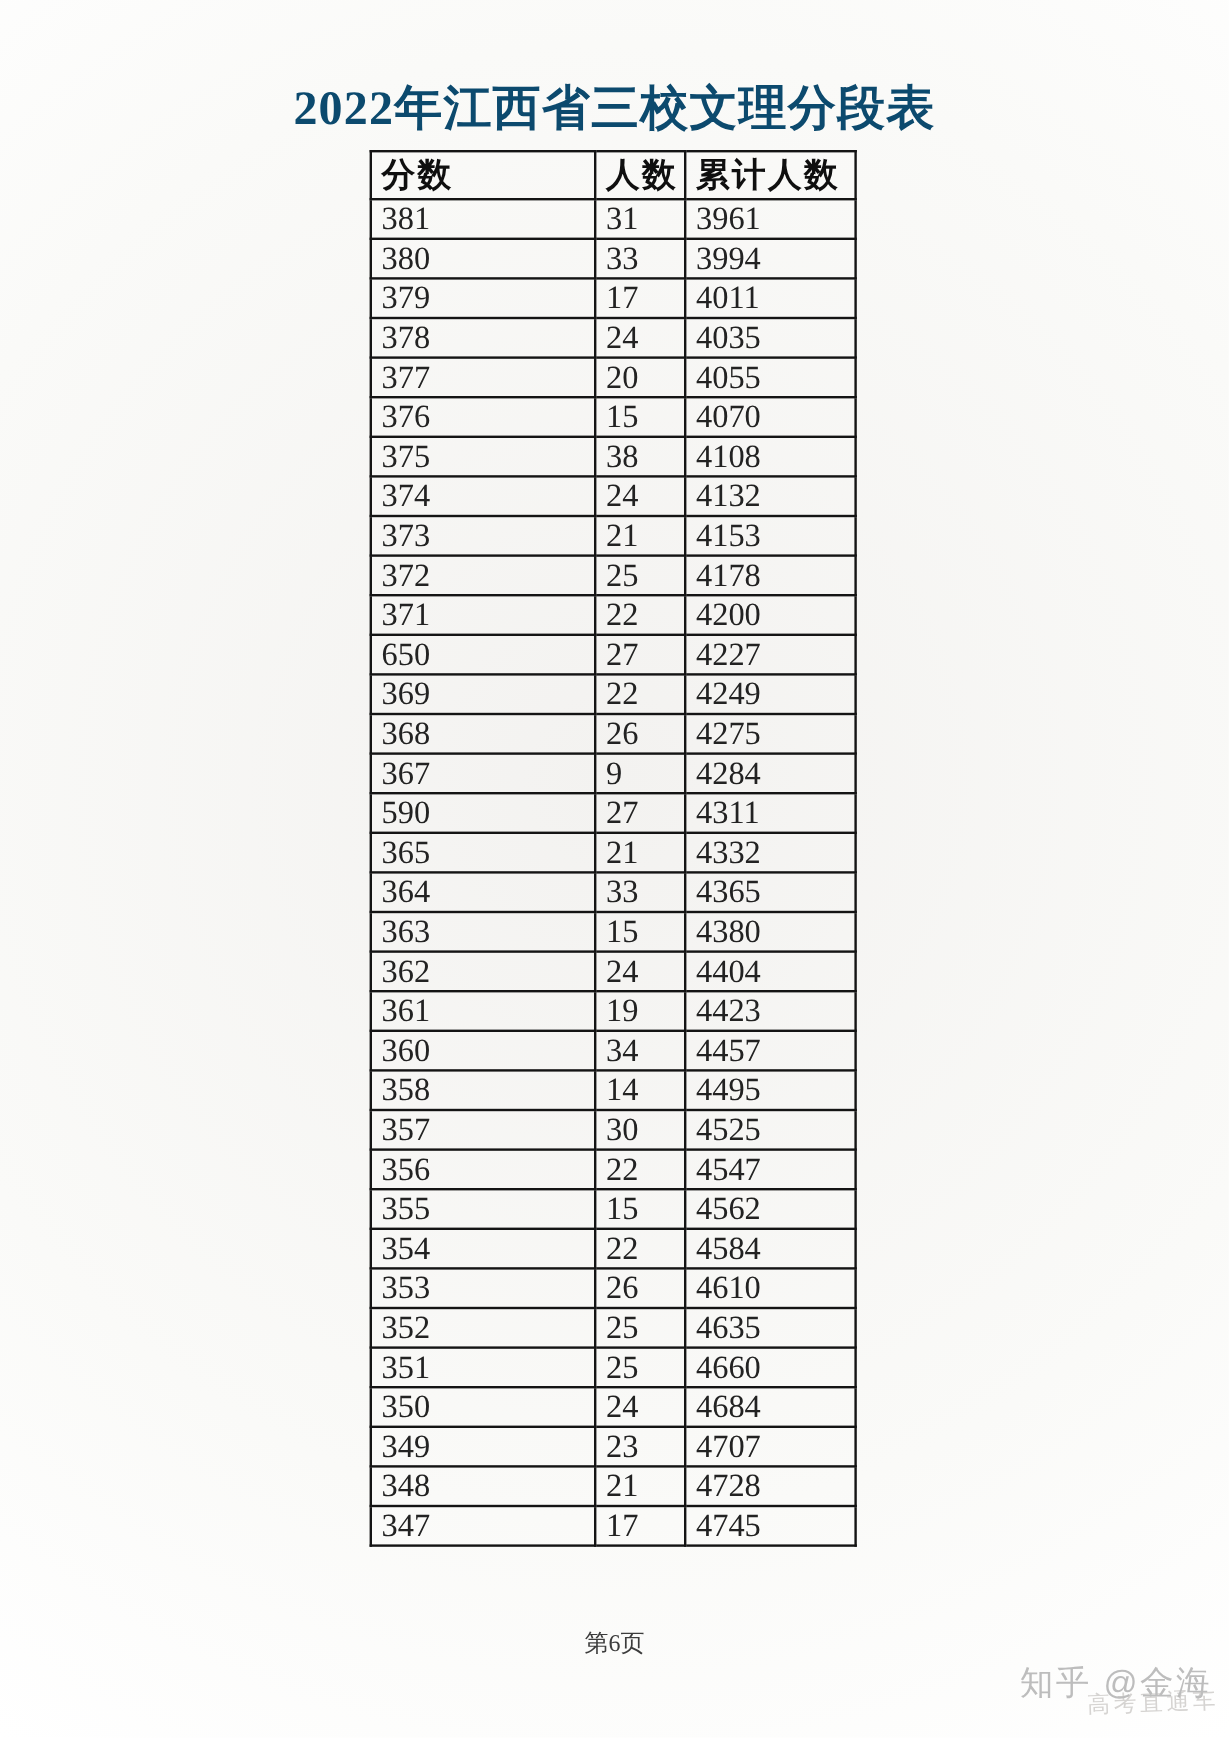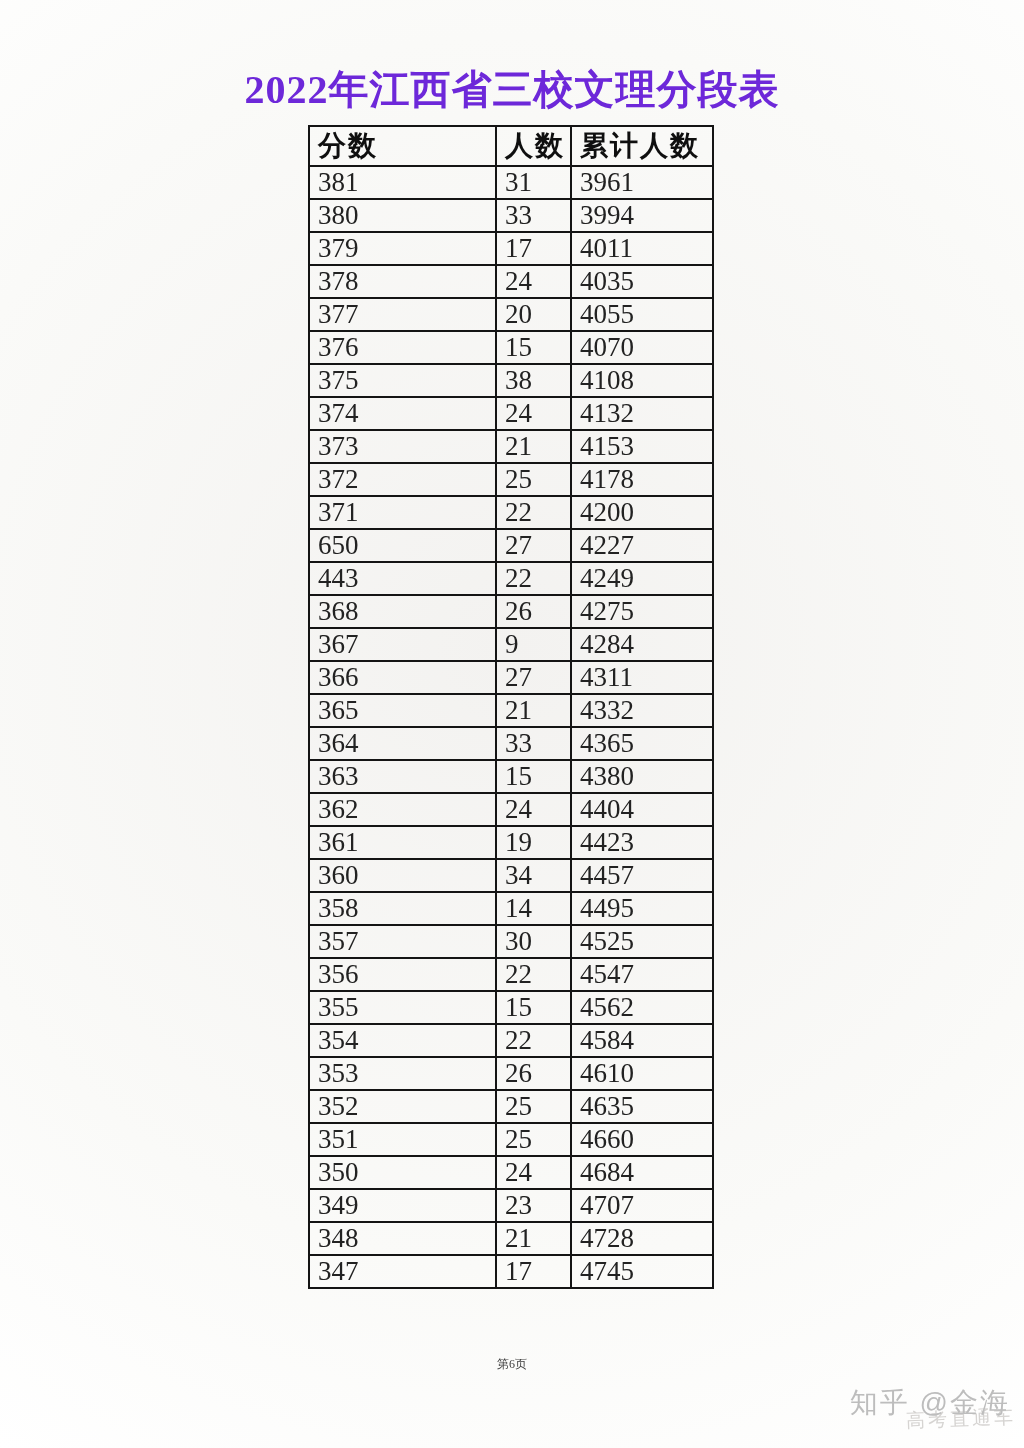--- a/index.html
+++ b/index.html
@@ -16,21 +16,21 @@
   }
   .doc-title {
     position: absolute;
     top: 62px;
     left: 0;
     width: 100%;
     text-align: center;
     font-size: 40px;
     font-weight: bold;
     letter-spacing: 1px;
-    color: #6d28d9;
+    color: #0c4a6e;
   }
   table.score-table {
     position: absolute;
     left: 308px;
     top: 125px;
     border-collapse: collapse;
     table-layout: fixed;
     width: 404px;
   }
   .score-table th,
@@ -56,21 +56,21 @@
   }
   .col-score    { width: 187px; }
   .col-count    { width: 75px; }
   .col-cumulative { width: 142px; }
   .page-footer {
     position: absolute;
     top: 1356px;
     left: 0;
     width: 100%;
     text-align: center;
-    font-size: 12px;
+    font-size: 20px;
     color: #3c3c3c;
   }
   .wm-zhihu {
     position: absolute;
     right: 14px;
     bottom: 26px;
     font-size: 28px;
     color: #bdbdbd;
     font-family: Liberation Sans, sans-serif;
     letter-spacing: 2px;
@@ -161,36 +161,36 @@
           <td>371</td>
           <td>22</td>
           <td>4200</td>
         </tr>
         <tr>
           <td>650</td>
           <td>27</td>
           <td>4227</td>
         </tr>
         <tr>
-          <td>443</td>
+          <td>369</td>
           <td>22</td>
           <td>4249</td>
         </tr>
         <tr>
           <td>368</td>
           <td>26</td>
           <td>4275</td>
         </tr>
         <tr>
           <td>367</td>
           <td>9</td>
           <td>4284</td>
         </tr>
         <tr>
-          <td>366</td>
+          <td>590</td>
           <td>27</td>
           <td>4311</td>
         </tr>
         <tr>
           <td>365</td>
           <td>21</td>
           <td>4332</td>
         </tr>
         <tr>
           <td>364</td>

